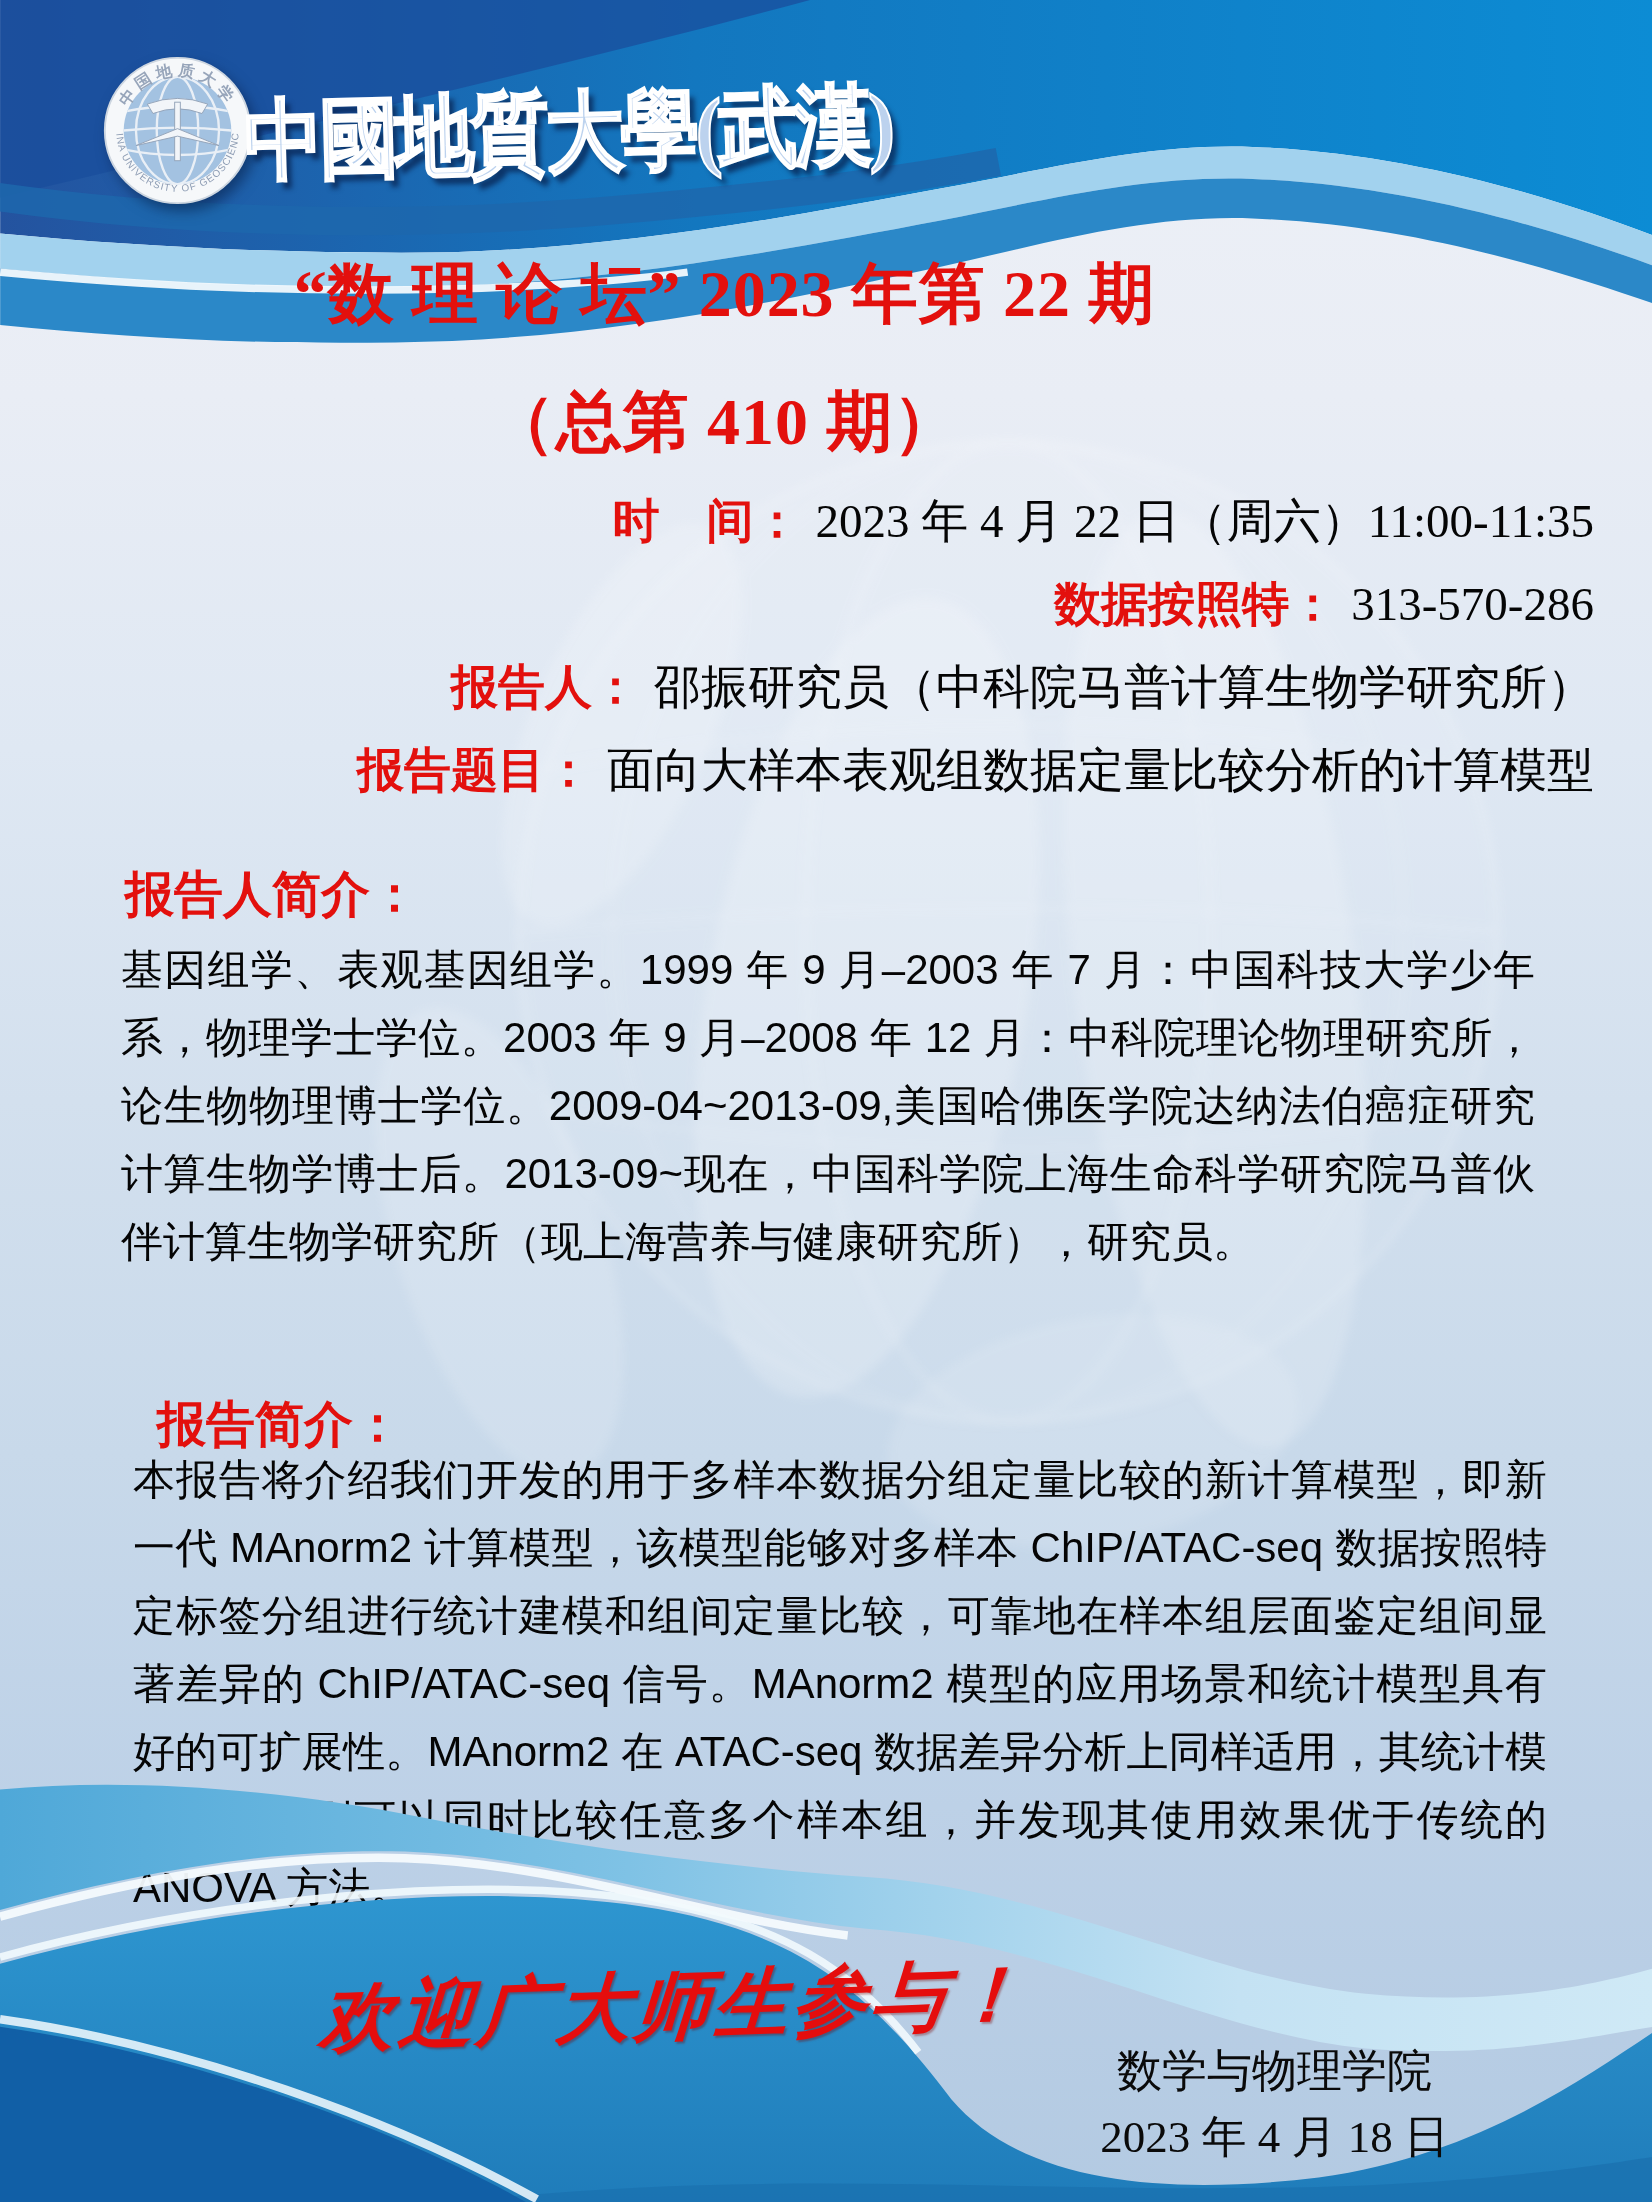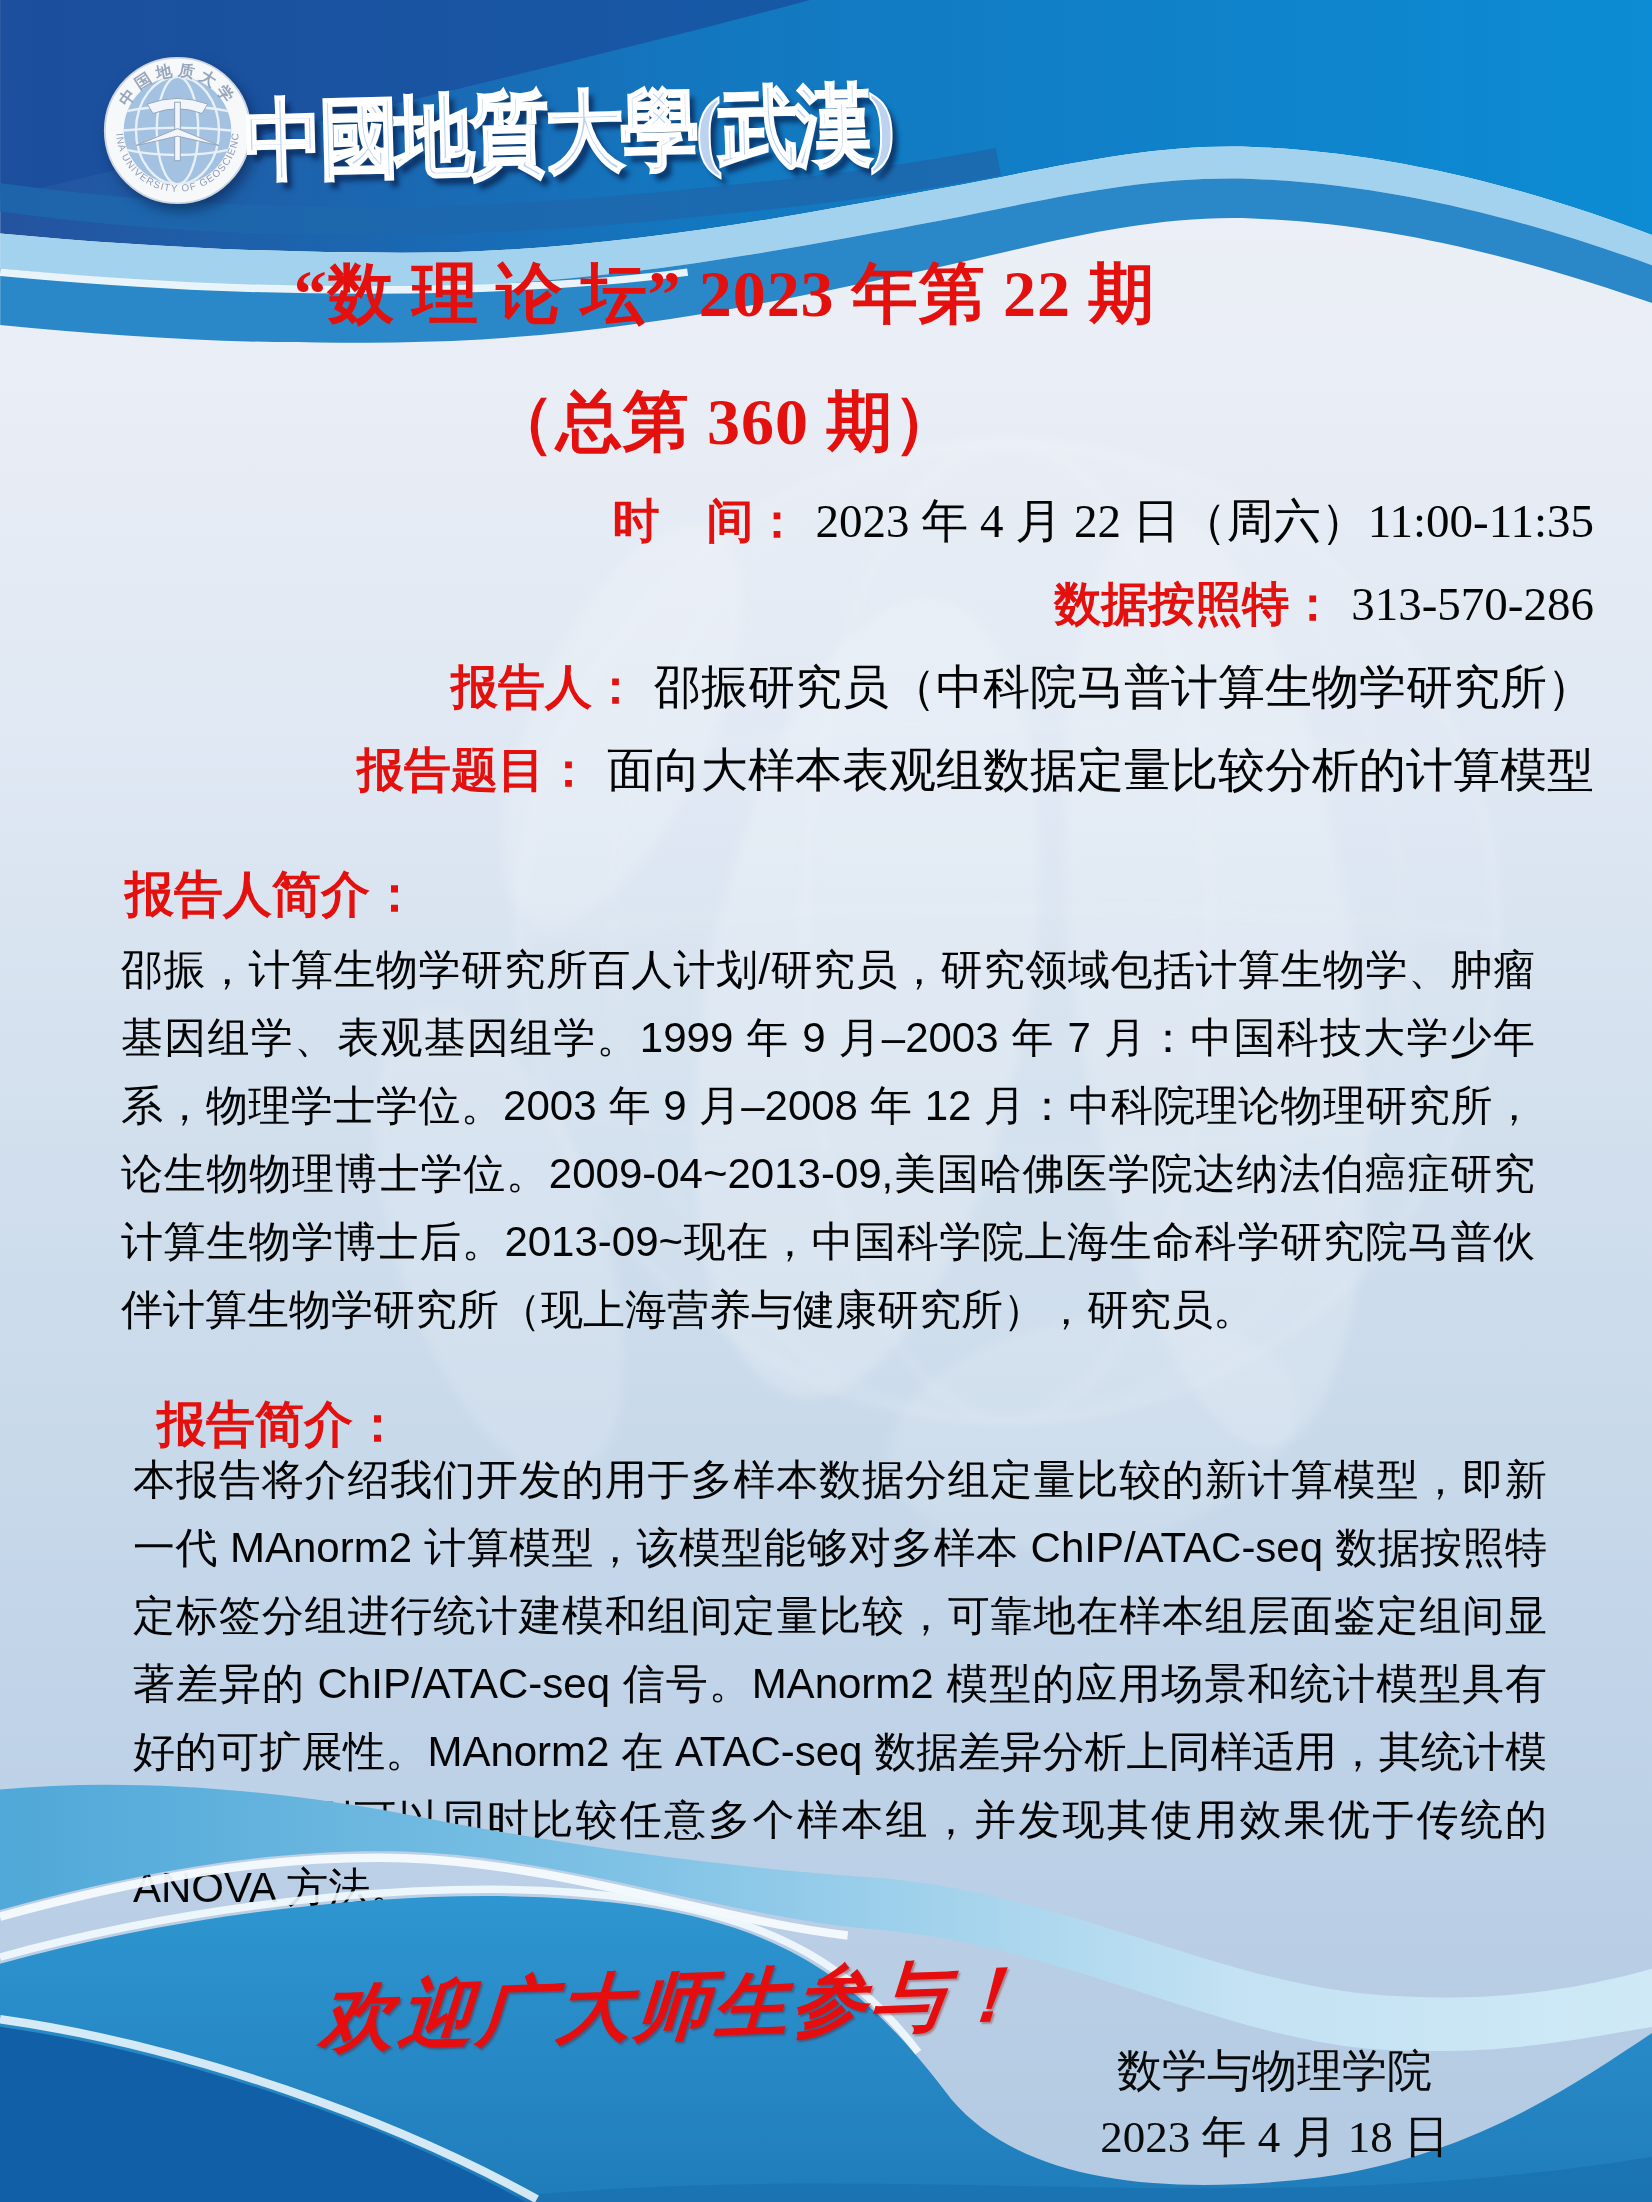--- a/index.html
+++ b/index.html
@@ -108,38 +108,37 @@
       <textPath href="#arcTop" startOffset="50%" text-anchor="middle">中国地质大学</textPath>
     </text>
     <text font-family="Liberation Sans, sans-serif" font-size="10.5" letter-spacing="1.2" fill="#8E9DB4">
       <textPath href="#arcBottom" startOffset="50%" text-anchor="middle">CHINA UNIVERSITY OF GEOSCIENCES</textPath>
     </text>
   </svg>
 
   <div class="abs uni-name">中國地質大學(武漢)</div>
 
   <div class="abs title">“数 理 论 坛” 2023 年第 22 期</div>
-  <div class="abs title title2">（总第 360 期）</div>
+  <div class="abs title title2">（总第 410 期）</div>
 
   <div class="abs inforow" style="top:493px;">
     <span class="lab">时　间：</span><span class="val serifText">2023 年 4 月 22 日（周六）11:00-11:35</span>
   </div>
   <div class="abs inforow" style="top:576px;">
     <span class="lab">数据按照特：</span><span class="val serifText">313-570-286</span>
   </div>
   <div class="abs inforow" style="top:659px;">
     <span class="lab">报告人：</span><span class="val">邵振研究员（中科院马普计算生物学研究所）</span>
   </div>
   <div class="abs inforow" style="top:742px;">
     <span class="lab">报告题目：</span><span class="val">面向大样本表观组数据定量比较分析的计算模型</span>
   </div>
 
   <div class="abs sechead" style="top:866px;">报告人简介：</div>
   <div class="abs para" style="top:936px;">
-    <div class="pline fill">邵振，计算生物学研究所百人计划/研究员，研究领域包括计算生物学、肿瘤</div>
     <div class="pline fill">基因组学、表观基因组学。1999 年 9 月–2003 年 7 月：中国科技大学少年班</div>
     <div class="pline fill">系，物理学士学位。2003 年 9 月–2008 年 12 月：中科院理论物理研究所，理</div>
     <div class="pline fill">论生物物理博士学位。2009-04~2013-09,美国哈佛医学院达纳法伯癌症研究所,</div>
     <div class="pline fill">计算生物学博士后。2013-09~现在，中国科学院上海生命科学研究院马普伙</div>
     <div class="pline">伴计算生物学研究所（现上海营养与健康研究所），研究员。</div>
   </div>
 
   <div class="abs sechead" style="top:1396px;margin-left:32px;">报告简介：</div>
   <div class="abs para" style="top:1446px;margin-left:12px;">
     <div class="pline fill">本报告将介绍我们开发的用于多样本数据分组定量比较的新计算模型，即新</div>

